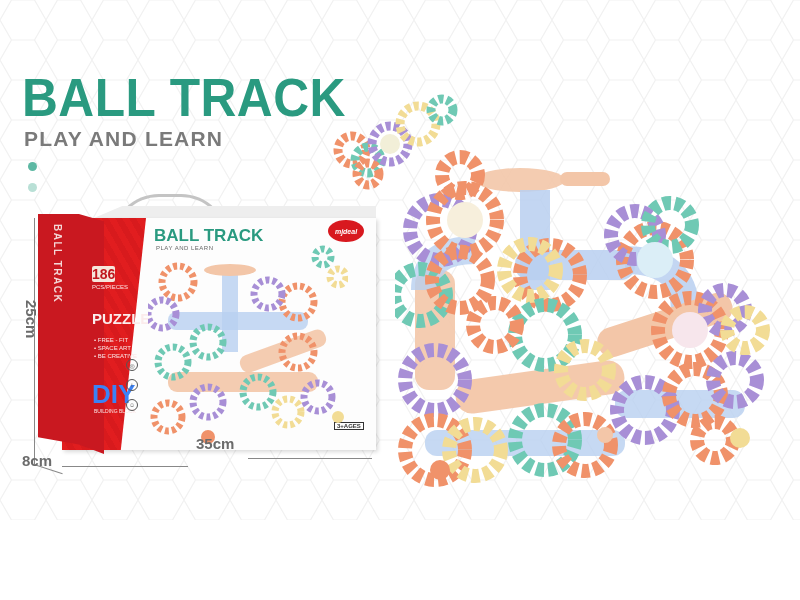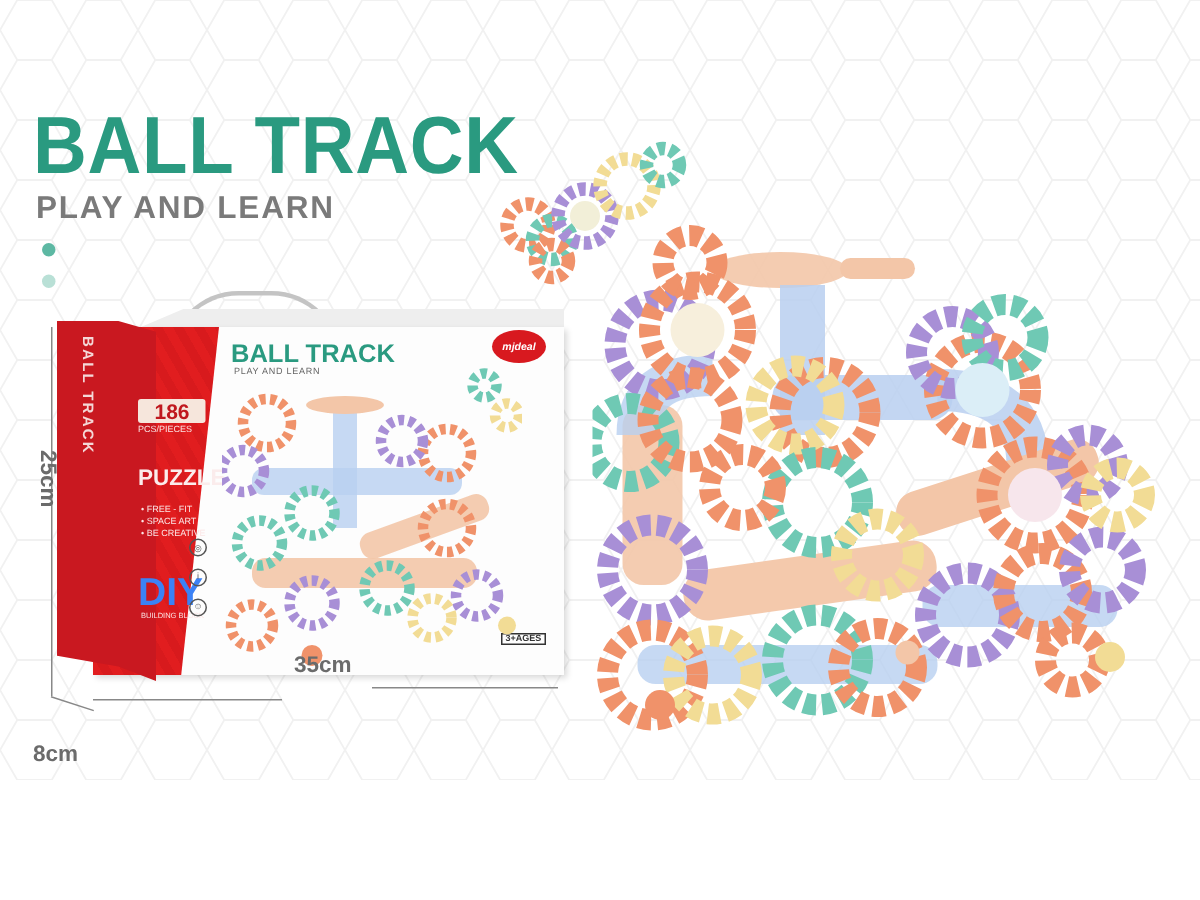--- a/index.html
+++ b/index.html
@@ -21,21 +21,21 @@
   .box-front-red { position:absolute; left:24px; top:4px; width:84px; height:232px;
                    background:repeating-linear-gradient(60deg,#e11d1f 0 6px,#d81a1d 6px 12px);
                    clip-path: polygon(0 0,100% 0,70% 100%,0 100%); }
   .box-front { position:absolute; left:24px; top:4px; width:314px; height:232px; background:#fdfdfd;
                box-shadow: 2px 2px 4px rgba(0,0,0,0.15); }
   .box-top { position:absolute; left:56px; top:-8px; width:282px; height:12px; background:#eeeeee;
              clip-path: polygon(0 100%, 10% 0, 100% 0, 100% 100%); }
   .side-text { position:absolute; left:14px; top:10px; writing-mode:vertical-rl; color:#f4d7d7;
                font-size:10px; font-weight:700; letter-spacing:1.5px; }
   .count { position:absolute; left:54px; top:52px; background:#f6e6dc; color:#c0181e; font-weight:700;
-           font-size:14px; padding:0 11px; border-radius:2px; }
+           font-size:14px; padding:0 0; border-radius:2px; }
   .count-sub { position:absolute; left:54px; top:70px; color:#fbe3e3; font-size:6px; }
   .puzzle { position:absolute; left:54px; top:96px; color:#fbecec; font-weight:700; font-size:15px;text-align:right; }
   .bullets { position:absolute; left:56px; top:122px; color:#fce6e6; font-size:6px; line-height:8px; }
   .diy { position:absolute; left:54px; top:165px; color:#3b82f6; font-weight:700; font-size:26px; }
   .diy-sub { position:absolute; left:56px; top:194px; color:#fbe3e3; font-size:5px; }
   .box-title { position:absolute; left:116px; top:12px; color:#2a9a80; font-weight:700; font-size:17px; }
   .box-sub { position:absolute; left:118px; top:31px; color:#666; font-size:6px; letter-spacing:0.5px; }
   .logo { position:absolute; left:290px; top:6px; width:36px; height:22px; border-radius:50%;
           background:#d8191f; color:#fff; font-size:7px; font-style:italic; font-weight:700;
           display:flex; align-items:center; justify-content:center; }
@@ -118,21 +118,21 @@
       <circle cx="190" cy="45" r="8" stroke="#f2dc95"></circle>
     </g>
     <circle cx="190" cy="185" r="6" fill="#f2dc95"></circle>
     <circle cx="60" cy="205" r="7" fill="#f0926a"></circle>
   </svg>
 </div>
 
 <div class="dim-line" style="left:34px;top:218px;width:1px;height:246px"></div>
 <div class="dim" style="left:5px;top:300px;transform:rotate(90deg);transform-origin:left top;left:40px;">25cm</div>
 <div class="dim-line" style="left:34px;top:464px;width:30px;height:1px;transform:rotate(18deg);transform-origin:left"></div>
-<div class="dim" style="left:22px;top:494px">8cm</div>
+<div class="dim" style="left:22px;top:452px">8cm</div>
 <div class="dim-line" style="left:62px;top:466px;width:126px;height:1px"></div>
 <div class="dim" style="left:196px;top:435px">35cm</div>
 <div class="dim-line" style="left:248px;top:458px;width:124px;height:1px"></div>
 
 <svg class="toy" style="left:330px;top:90px" width="170" height="100">
   <g fill="none" stroke-width="9" stroke-dasharray="5 3">
     <circle cx="22" cy="60" r="14" stroke="#f0926a"></circle>
     <circle cx="38" cy="70" r="13" stroke="#6fc9b4"></circle>
     <circle cx="38" cy="84" r="11" stroke="#f0926a"></circle>
     <circle cx="60" cy="54" r="18" stroke="#a88fd6"></circle>

